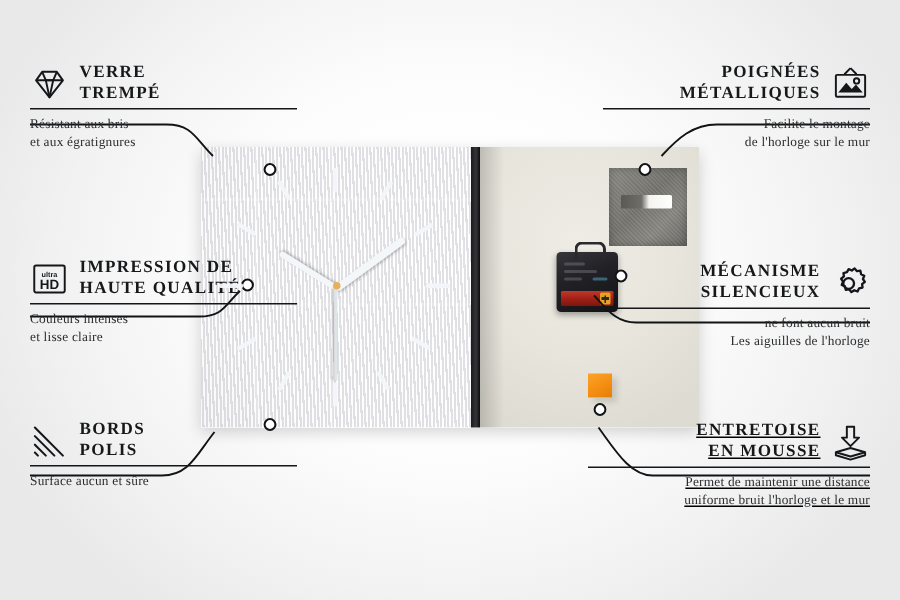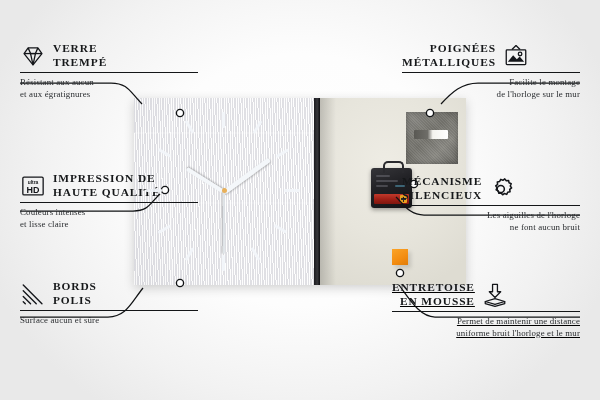--- a/index.html
+++ b/index.html
@@ -78,21 +78,21 @@
   #battery-plus:before{content:"";position:absolute;left:1px;top:3px;width:5px;height:1.5px;background:#2a2a2a;}
   #battery-plus:after{content:"";position:absolute;left:2.7px;top:1.5px;width:1.5px;height:5px;background:#2a2a2a;}
   
   #spacer{position:absolute;left:392px;top:249px;width:16px;height:16px;
     background:linear-gradient(150deg,#fba428 0%,#f38c10 60%,#e07d0a 100%);
     box-shadow:3px 3px 4px rgba(0,0,0,.13);}
   
   .callout{position:absolute;width:178px;}
   .callout.right{text-align:right;}
   .head{display:flex;align-items:center;gap:7px;}
-  .callout.right .head{justify-content:flex-start;}
+  .callout.right .head{justify-content:flex-end;}
   .title{
     font-family:"Liberation Serif", serif;
     font-weight:bold;font-size:11.4px;letter-spacing:.9px;color:#16181a;
     line-height:13.5px;text-transform:uppercase;
   }
   .rule{height:1.4px;background:#141618;margin:3px 0 4px 0;}
   .sub{
     font-family:"Liberation Serif", serif;
     font-size:8.9px;line-height:11.2px;color:#2a2d30;letter-spacing:.15px;
   }
@@ -179,21 +179,21 @@
             <path d="M22 6 L19 13 L16 27"></path>
           <path d="M13 13 L19 13"></path>
         </svg>
       </span>
       <div>
         <div class="title">VERRE</div>
         <div class="title">TREMPÉ</div>
       </div>
     </div>
     <div class="rule"></div>
-    <div class="sub">Résistant aux aucun</div>
+    <div class="sub">Résistant aux bris</div>
     <div class="sub">et aux égratignures</div>
   </div>
 
   <div class="callout" style="left:20px;top:172px;">
     <div class="head">
       <span class="icon">
         <svg viewBox="0 0 32 32" fill="none" stroke="currentColor" stroke-width="1.6">
           <rect x="3.5" y="5" width="25" height="22" rx="1.5"></rect>
           <text x="16" y="14" font-family="Liberation Sans, sans-serif" font-size="6" font-weight="bold" fill="currentColor" stroke="none" text-anchor="middle">ultra</text>
           <text x="16" y="24" font-family="Liberation Sans, sans-serif" font-size="11" font-weight="bold" fill="currentColor" stroke="none" text-anchor="middle">HD</text>
@@ -255,22 +255,22 @@
         <div class="title">SILENCIEUX</div>
       </div>
       <span class="icon">
         <svg viewBox="0 0 32 32" fill="none" stroke="currentColor" stroke-width="1.9" stroke-linejoin="round">
           <path d="M16 4.2 l2.6 1.1 2.3-1.7 1.9 2.3 2.8-.4 .6 2.9 2.6 1.2-1.1 2.7 1.6 2.3-2.3 1.9 .4 2.8-2.9 .7-1.2 2.6-2.7-1.1-2.3 1.6-1.9-2.3-2.8 .4-.7-2.9-2.6-1.2 1.1-2.7-1.6-2.3 2.3-1.9-.4-2.8 2.9-.7z" transform="translate(-1.5,0)"></path>
           <circle cx="14.5" cy="16" r="4.4"></circle>
         </svg>
       </span>
     </div>
     <div class="rule"></div>
+    <div class="sub">ne font aucun bruit</div>
     <div class="sub">Les aiguilles de l'horloge</div>
-    <div class="sub">ne font aucun bruit</div>
   </div>
 
   <div class="callout right" style="left:392px;top:281px;width:188px;text-decoration:underline;">
     <div class="head">
       <div>
         <div class="title">ENTRETOISE</div>
         <div class="title">EN MOUSSE</div>
       </div>
       <span class="icon">
         <svg viewBox="0 0 32 32" fill="none" stroke="currentColor" stroke-width="1.6" stroke-linejoin="round">

